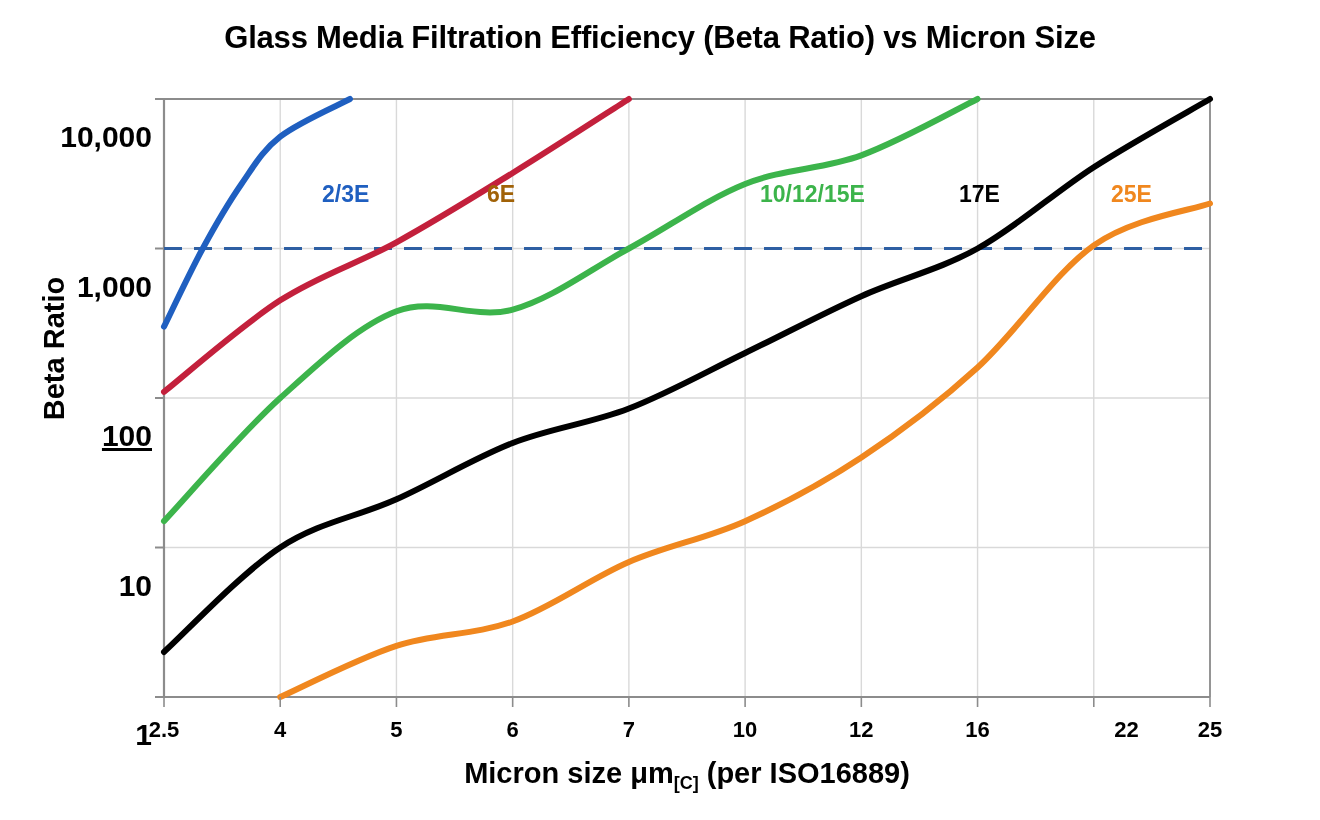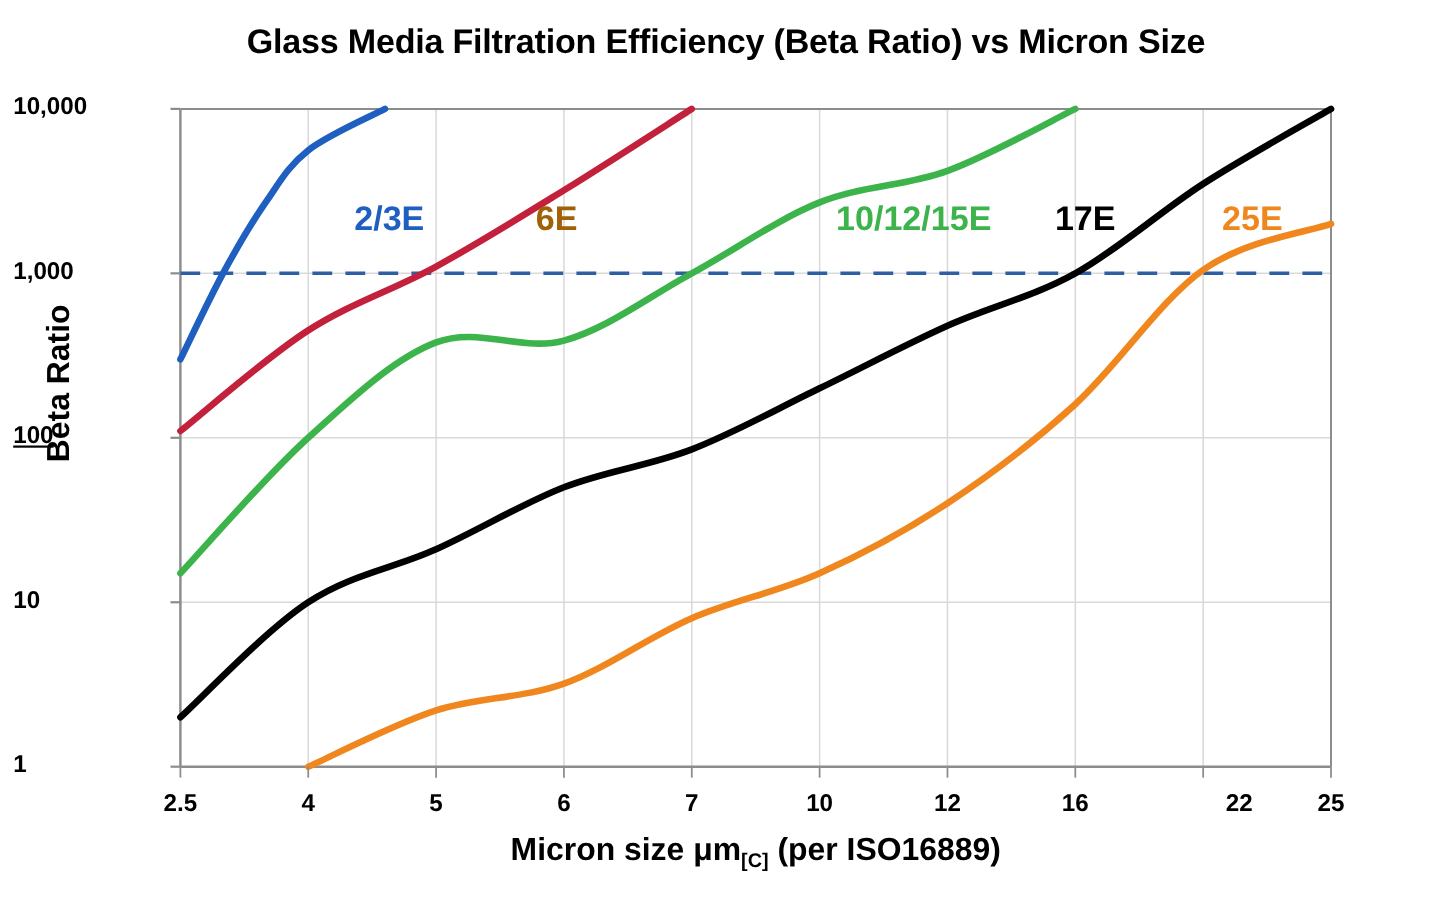--- a/index.html
+++ b/index.html
@@ -57,39 +57,40 @@
     font-size: 29px;
     font-weight: bold;
     color: #000000;
   }
   #x-axis-title sub {
     font-size: 18px;
     vertical-align: -0.35em;
   }
   .ytick-label {
     position: absolute;
-    text-align: left;
-    font-size: 22px;
+    text-align: right;
+    font-size: 30px;
     font-weight: bold;
     color: #000000;
     width: 140px;
     left: 12px;
+    margin-top: 36px;
   }
   .xtick-label {
     position: absolute;
     text-align: center;
     font-size: 22px;
     font-weight: bold;
     color: #000000;
     width: 90px;
     top: 717px;
   }
   .series-label {
     position: absolute;
-    font-size: 31px;
+    font-size: 23px;
     font-weight: bold;
     white-space: nowrap;
   }
 </style>
 </head>
 <body>
 
 <div id="chart-root">
 
   <div id="chart-title">Glass Media Filtration Efficiency (Beta Ratio) vs Micron Size</div>

